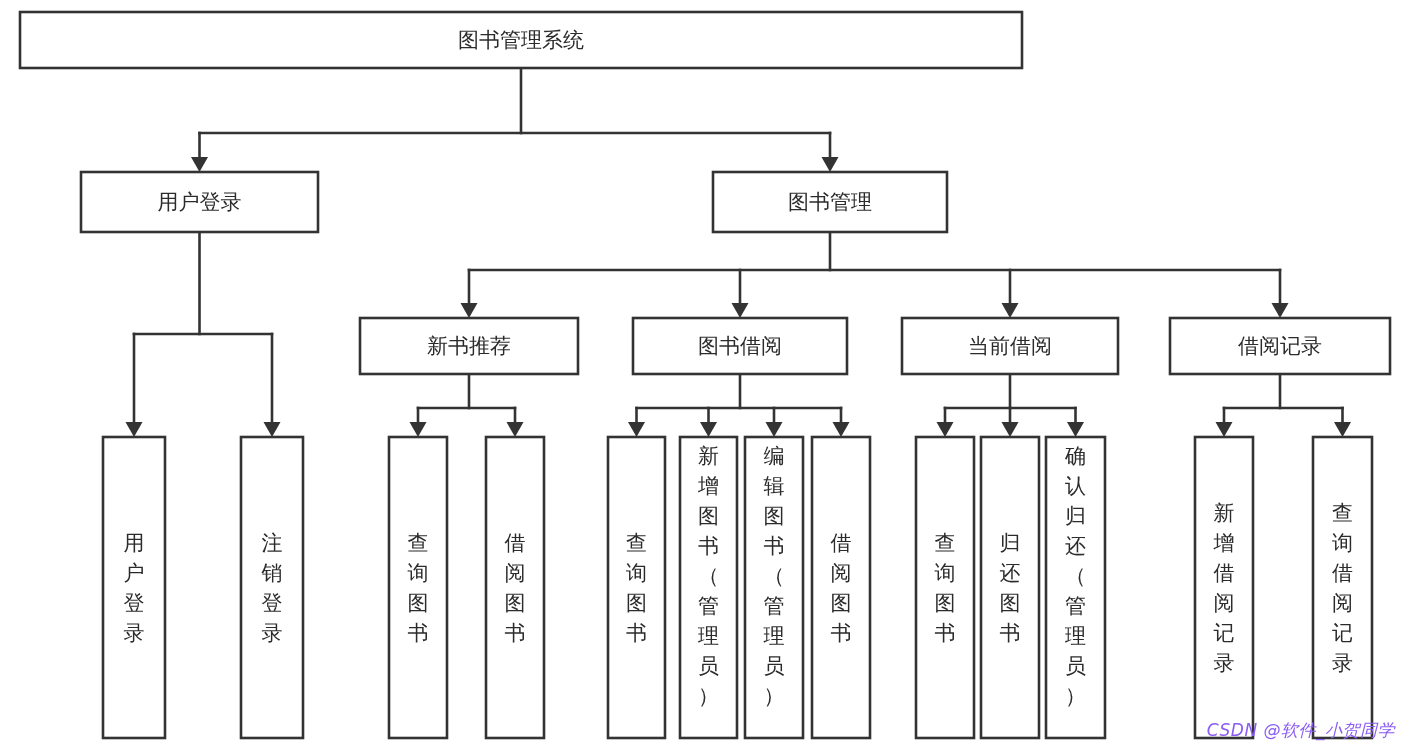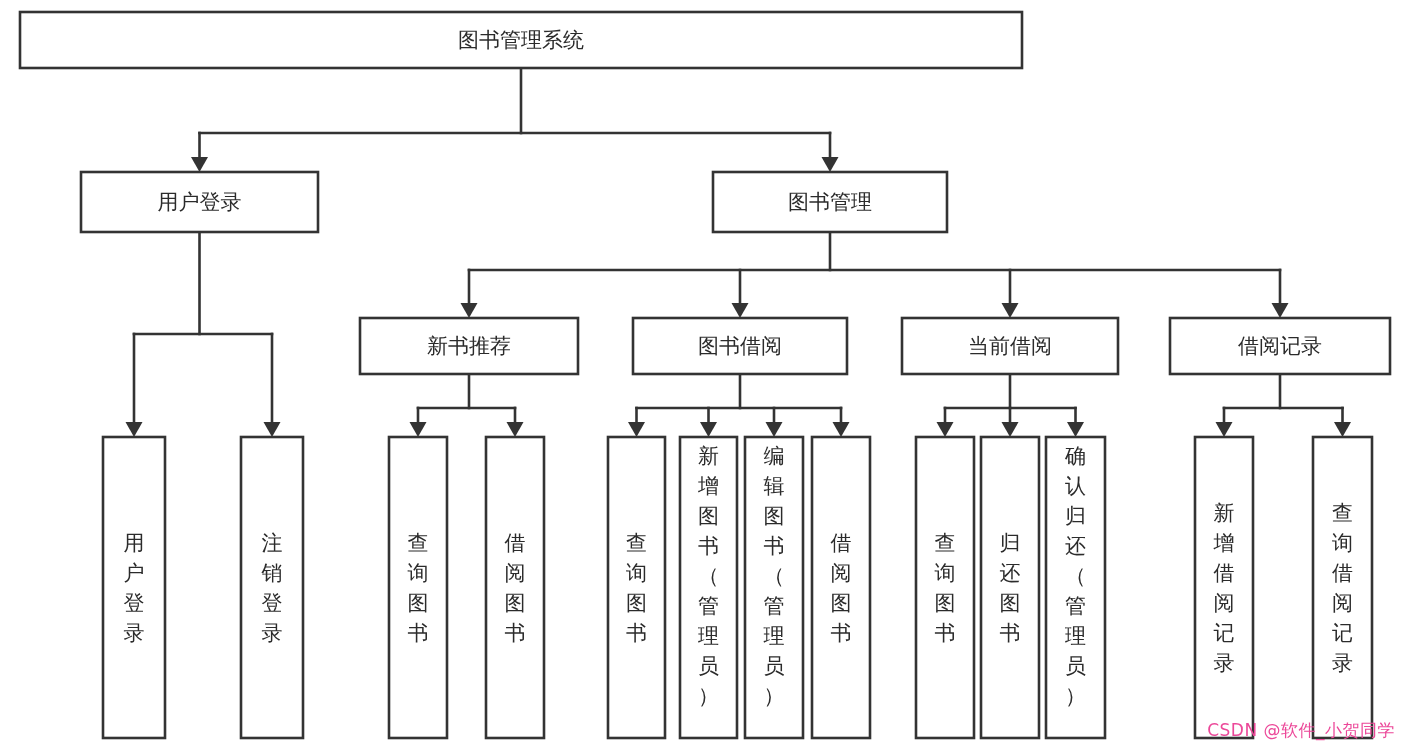--- a/index.html
+++ b/index.html
@@ -49,24 +49,25 @@
     font-family: "DejaVu Sans", "Liberation Sans", sans-serif;
     font-size: 21px;
     text-anchor: middle;
   }
   .watermark {
     position: absolute;
     right: 10px;
     bottom: 5px;
     font-family: "DejaVu Sans", "Liberation Sans", sans-serif;
     font-size: 17px;
-    color: #ec4899;
+    color: #8b5cf6;
     letter-spacing: 0.5px;
     white-space: nowrap;
     user-select: none;
+    font-style: italic;
   }
 </style>
 </head>
 <body>
 
 <div id="diagram-root">
   <svg width="1405" height="747" viewBox="0 0 1405 747" xmlns="http://www.w3.org/2000/svg">
     <g id="connectors">
         <line x1="521" y1="68" x2="521" y2="133" class="connector"></line>
         <line x1="199.5" y1="133" x2="830" y2="133" class="connector"></line>

